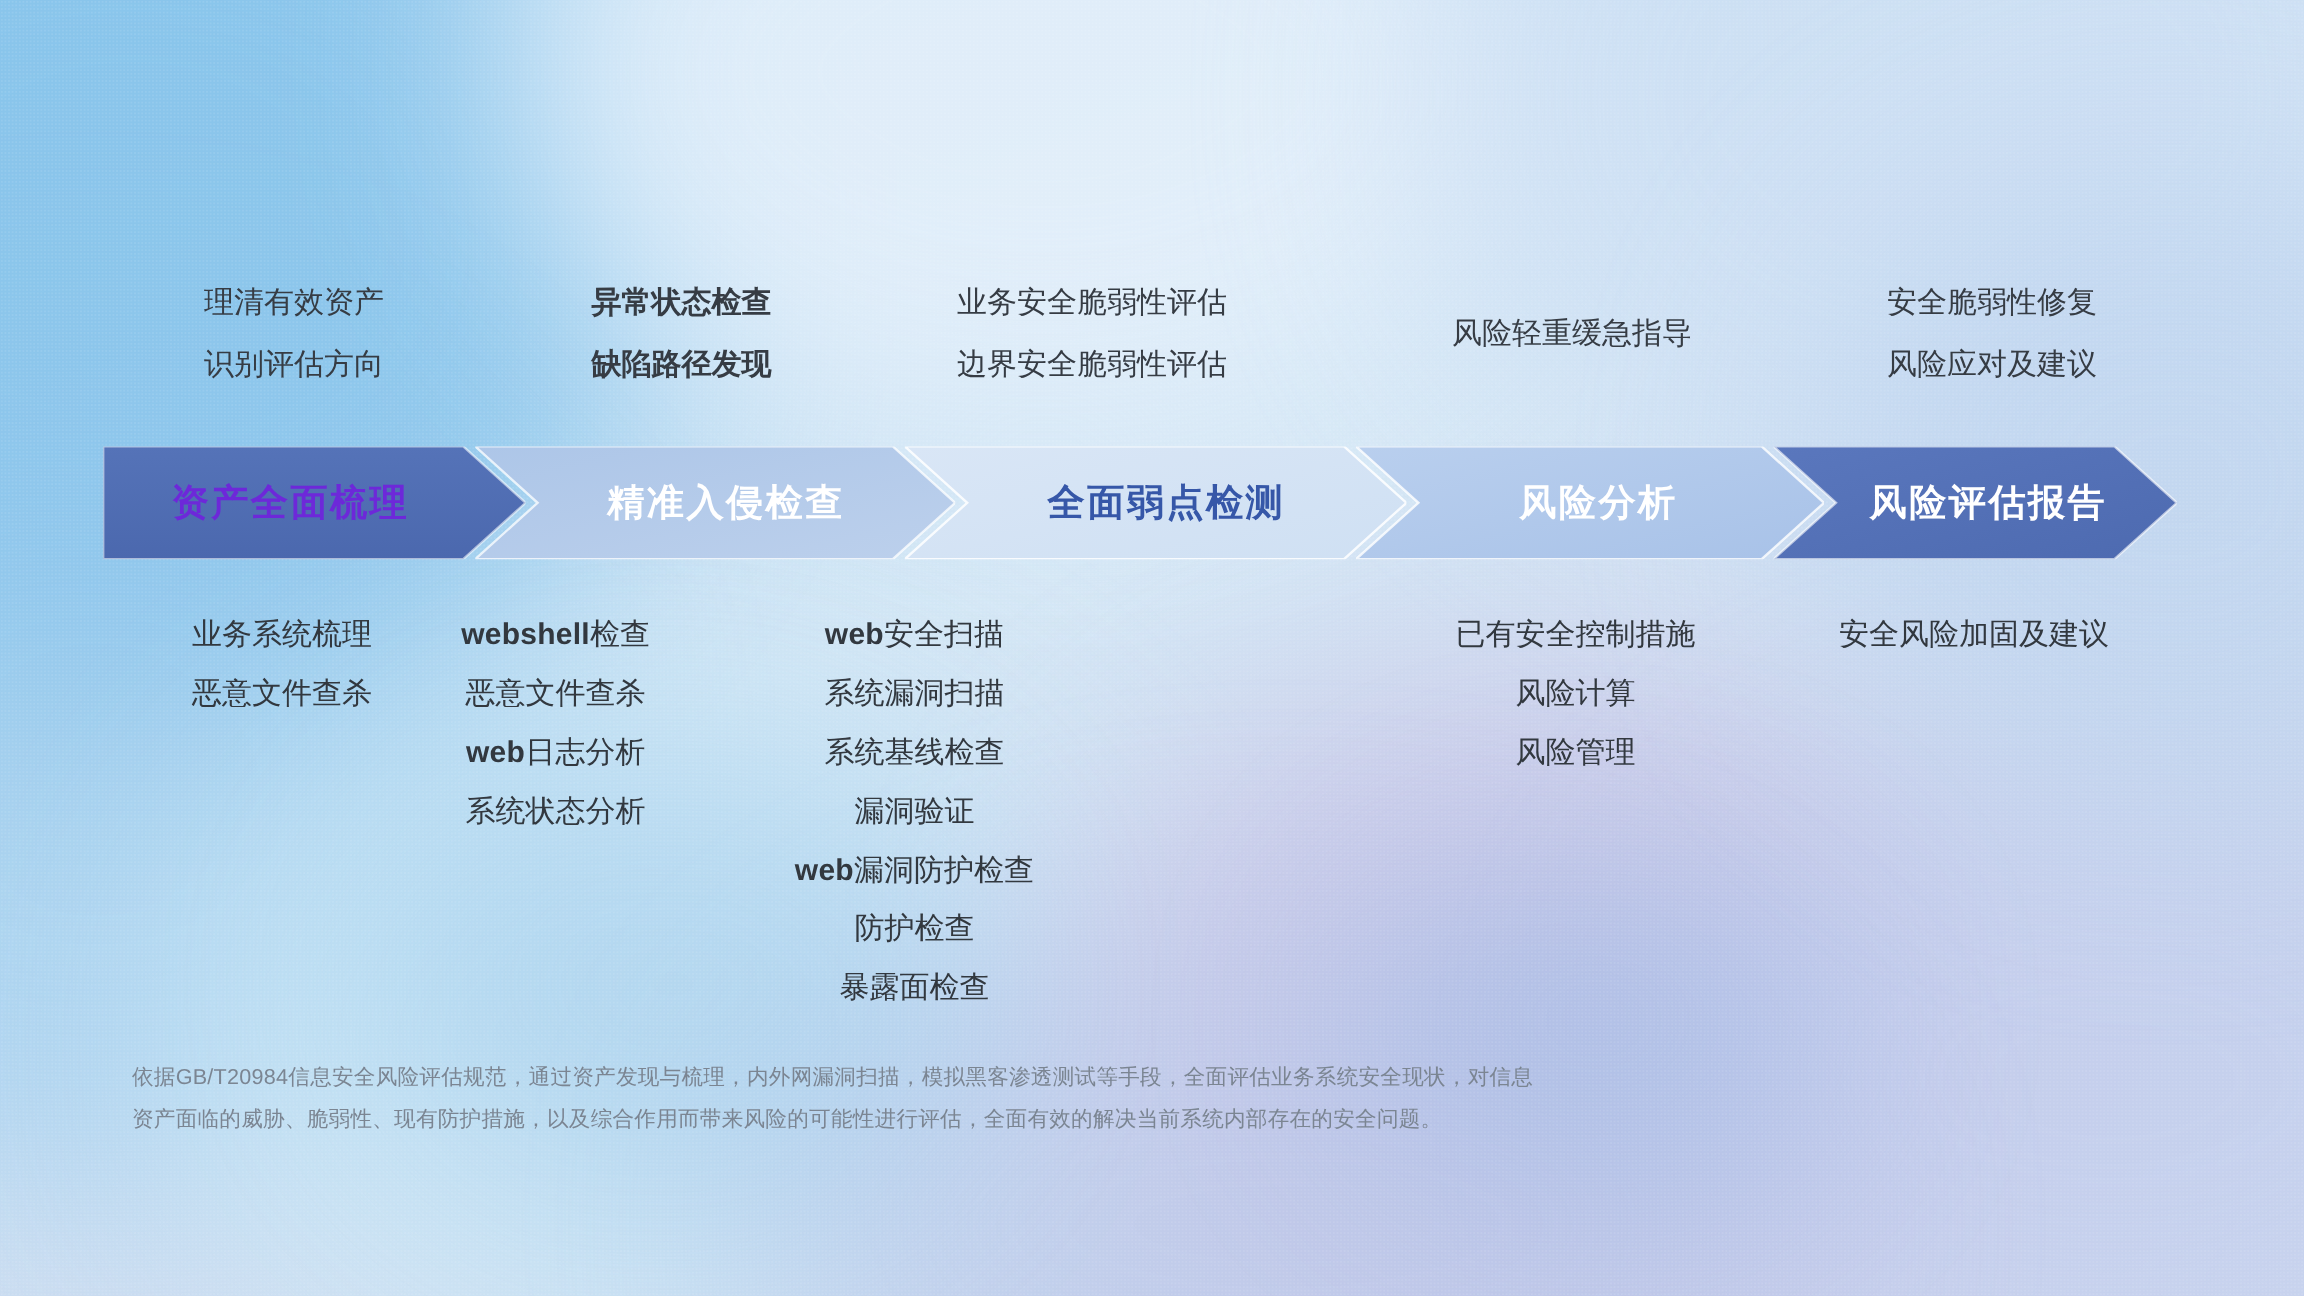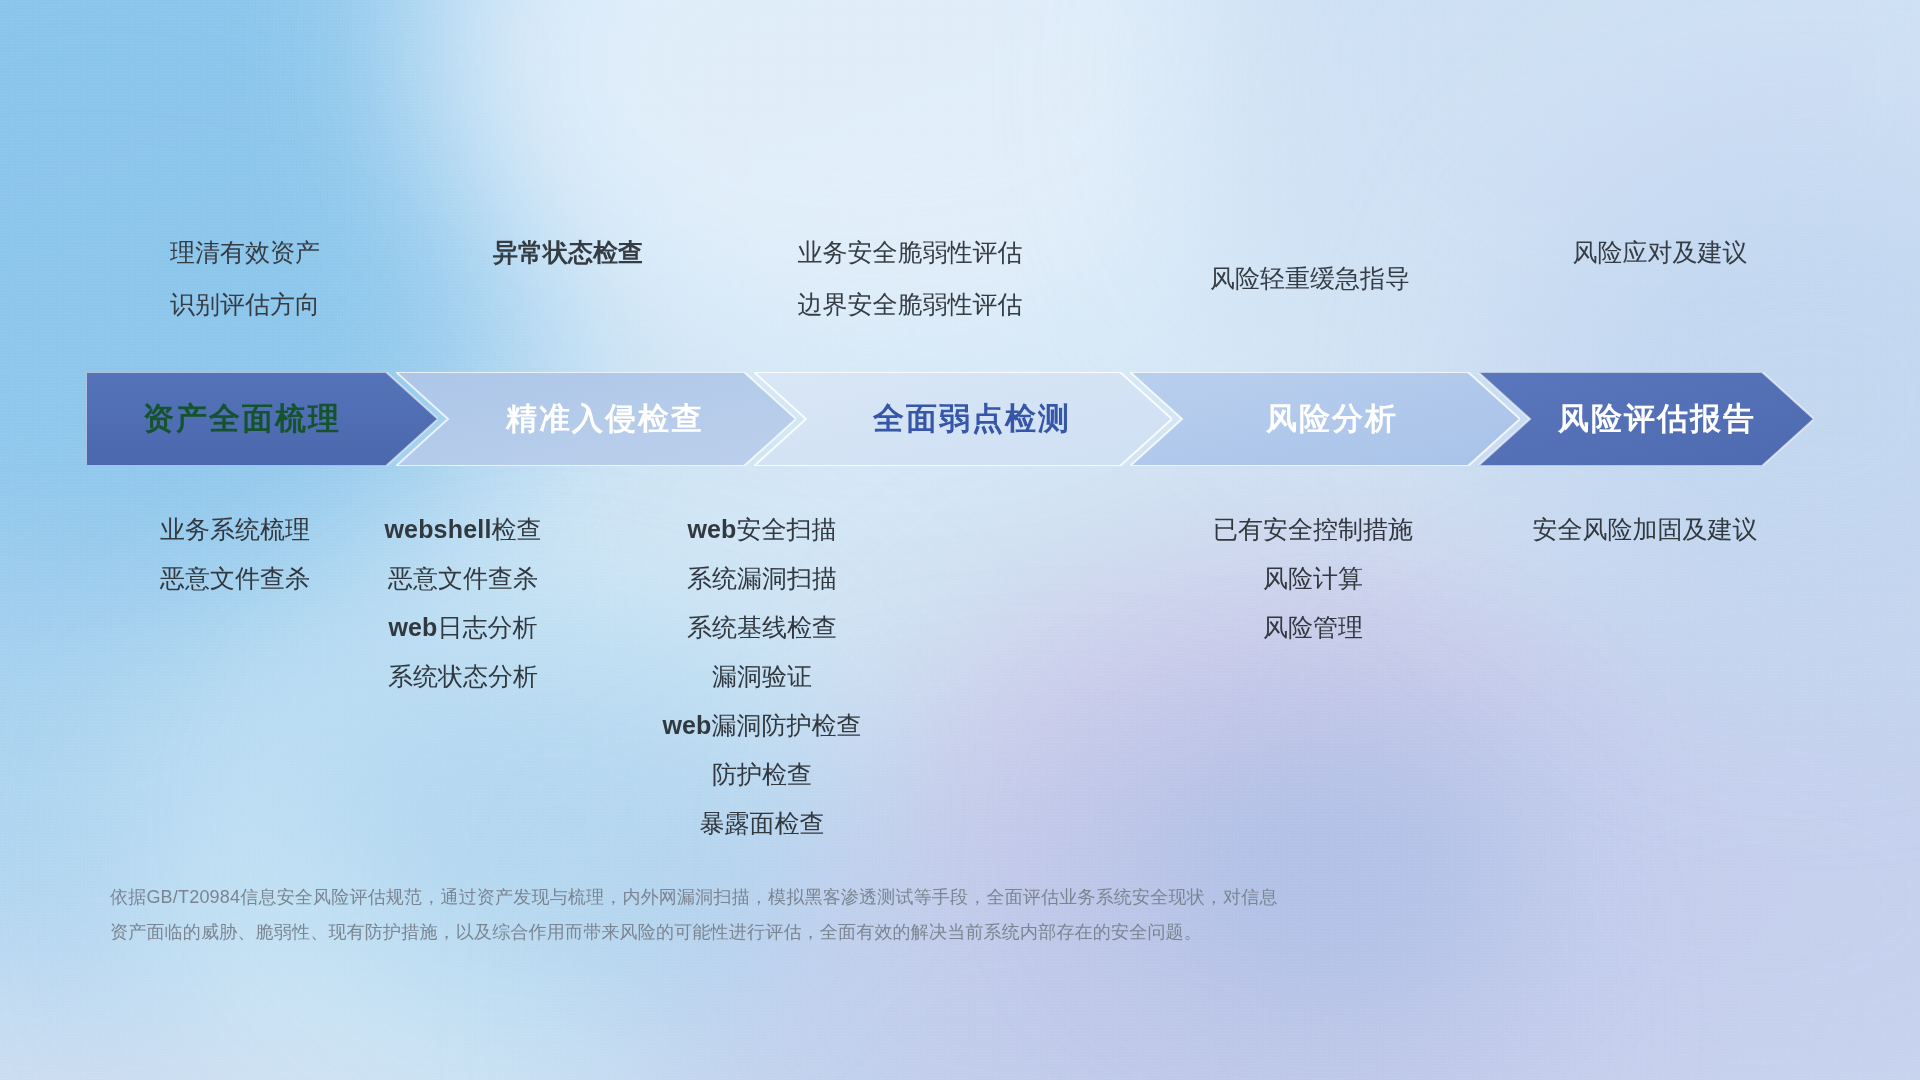--- a/index.html
+++ b/index.html
@@ -68,49 +68,51 @@
 
 <div class="stage">
 
   <div class="col top-list" style="left:90px;top:226px;width:310px;">
     <div class="li">理清有效资产</div>
     <div class="li">识别评估方向</div>
   </div>
 
   <div class="col top-list" style="left:413px;top:226px;width:310px;font-weight:bold;">
     <div class="li">异常状态检查</div>
+    <div class="li">缺陷路径发现</div>
   </div>
 
   <div class="col top-list" style="left:755px;top:226px;width:310px;">
     <div class="li">业务安全脆弱性评估</div>
     <div class="li">边界安全脆弱性评估</div>
   </div>
 
   <div class="col top-list" style="left:1155px;top:252px;width:310px;">
     <div class="li">风险轻重缓急指导</div>
   </div>
 
   <div class="col top-list" style="left:1505px;top:226px;width:310px;">
+    <div class="li">安全脆弱性修复</div>
     <div class="li">风险应对及建议</div>
   </div>
 
   <div class="band">
 
     <div class="chev" style="left:0px;width:352px;">
       <svg class="sh" viewBox="0 0 352 94" preserveAspectRatio="none">
         <defs>
           <linearGradient id="g1" x1="0" y1="0" x2="0" y2="1">
             <stop offset="0" stop-color="#5573b8"></stop>
               <stop offset="1" stop-color="#4b68ae"></stop>
           </linearGradient>
         </defs>
         <path d="M0,0 H300 L352,47 L300,94 H0 Z" fill="url(#g1)"></path>
         <path d="M0,0 H300 L352,47 L300,94 H0 Z" fill="none" stroke="rgba(255,255,255,.55)" stroke-width="2"></path>
       </svg>
-      <span class="label" style="color:#14532d;margin-right:40px;">资产全面梳理</span>
+      <span class="label" style="color:#6d28d9;margin-right:40px;">资产全面梳理</span>
     </div>
 
     <div class="chev" style="left:310px;width:400px;">
       <svg class="sh" viewBox="0 0 400 94" preserveAspectRatio="none">
         <defs>
           <linearGradient id="g2" x1="0" y1="0" x2="1" y2="1">
             <stop offset="0" stop-color="#adc6e8"></stop>
               <stop offset="1" stop-color="#bcd0ec"></stop>
           </linearGradient>
         </defs>

